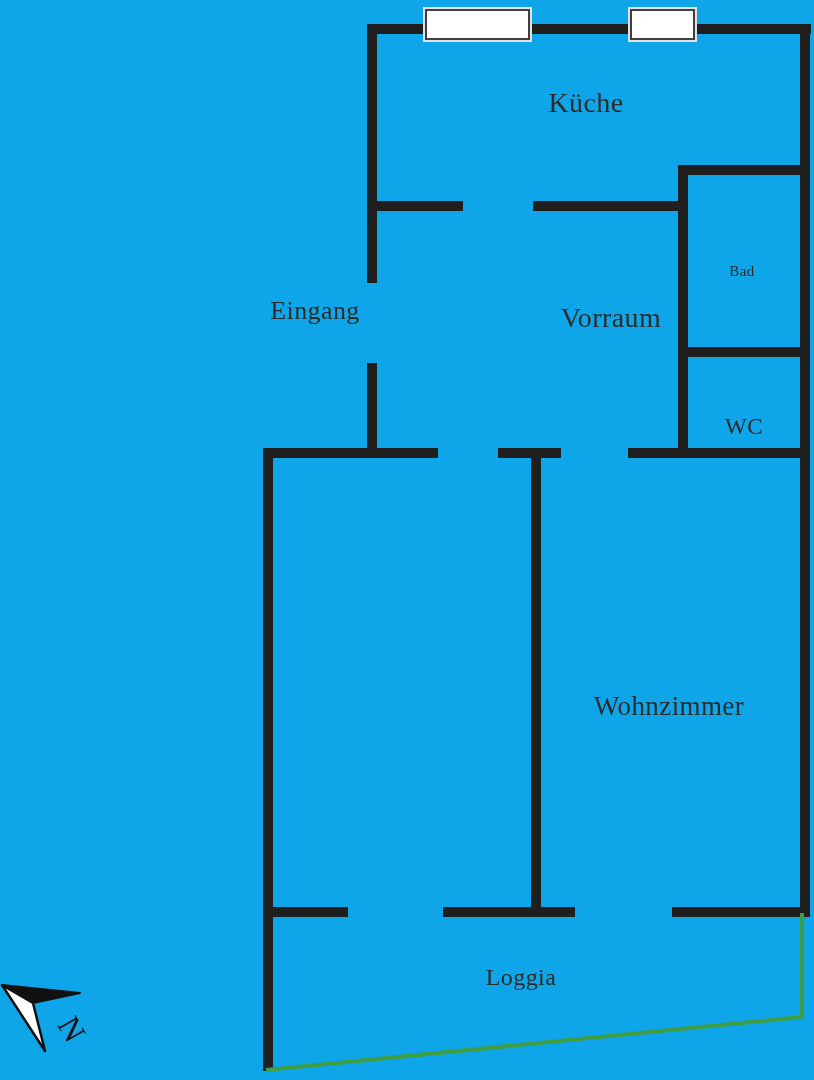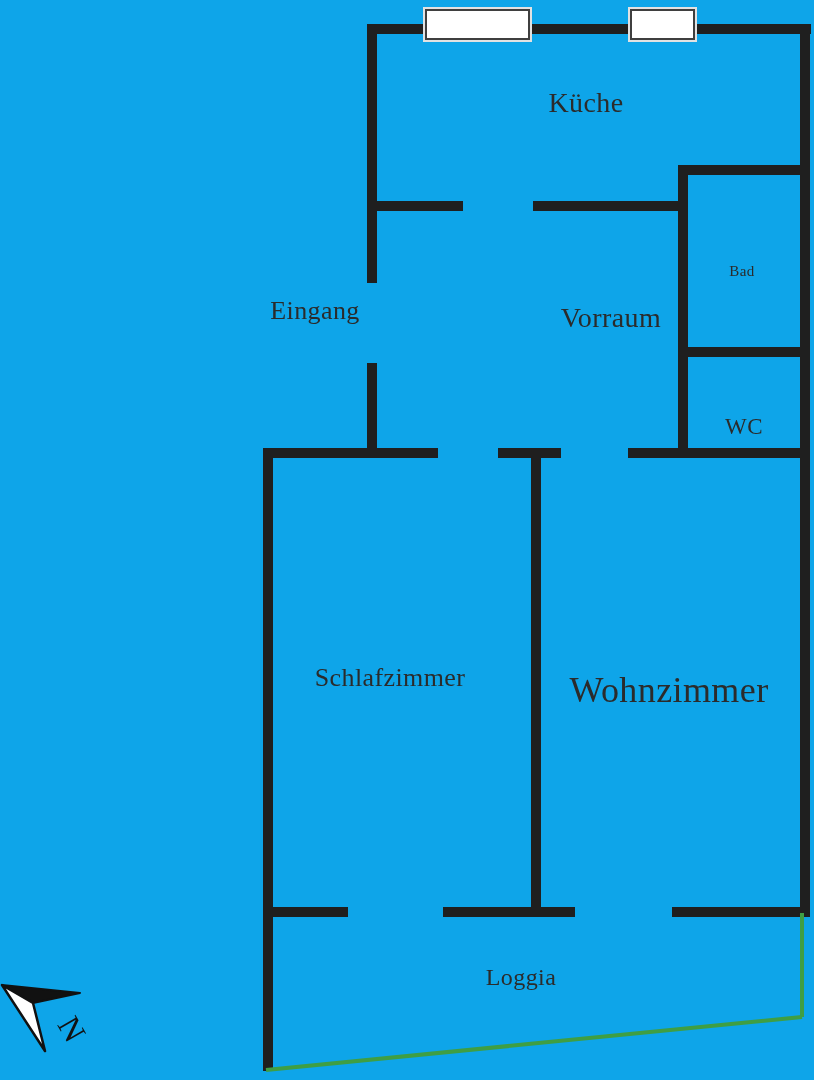--- a/index.html
+++ b/index.html
@@ -24,21 +24,21 @@
     color:#2b2b2b;
     letter-spacing:0.4px;
     white-space:nowrap;
   }
   #label-kueche       {left:586px;top:103px;font-size:28px;}
   #label-eingang      {left:299px;top:311px;font-size:26px;margin-left:16px;}
   #label-vorraum      {left:587px;top:318px;font-size:28px;margin-left:24px;}
   #label-bad          {left:742px;top:271px;font-size:15px;}
   #label-wc           {left:744px;top:392px;font-size:23px;margin-top:35px;}
   #label-schlafzimmer {left:390px;top:678px;font-size:26px;}
-  #label-wohnzimmer   {left:669px;top:690px;font-size:36px;}
+  #label-wohnzimmer   {left:669px;top:706px;font-size:27px;}
   #label-loggia       {left:521px;top:977px;font-size:24px;font-family:Liberation Serif, serif;}
   #loggia-svg{position:absolute;left:0;top:0;width:814px;height:1080px;}
   #compass-svg{position:absolute;left:0;top:975px;width:110px;height:90px;}
 </style>
 </head>
 <body>
 
 <div id="stage">
 
   <div class="wall" style="left:367px;top:24px;width:444px;height:10px;"></div>
@@ -66,21 +66,20 @@
   <svg id="loggia-svg" viewBox="0 0 814 1080">
     <line x1="802" y1="913" x2="802" y2="1017" stroke-width="4" stroke="#3f9e44"></line>
     <line x1="802" y1="1017" x2="266" y2="1070" stroke-width="4" stroke="#3f9e44"></line>
   </svg>
 
   <div class="room-label" id="label-kueche">Küche</div>
   <div class="room-label" id="label-eingang">Eingang</div>
   <div class="room-label" id="label-vorraum">Vorraum</div>
   <div class="room-label" id="label-bad">Bad</div>
   <div class="room-label" id="label-wc">WC</div>
-  <div class="room-label" id="label-schlafzimmer">Schlafzimmer</div>
   <div class="room-label" id="label-wohnzimmer">Wohnzimmer</div>
   <div class="room-label" id="label-loggia">Loggia</div>
 
   <svg id="compass-svg" viewBox="0 0 110 90">
     <polygon points="2,10 80,18 33,28" fill="#111111" stroke="#111111" stroke-width="2" stroke-linejoin="round"></polygon>
     <polygon points="2,10 33,28 45,76" fill="#ffffff" stroke="#111111" stroke-width="2.5" stroke-linejoin="round"></polygon>
     <text x="72" y="54" transform="rotate(60 72 54)" font-size="32" font-family="Liberation Serif, DejaVu Serif, serif" fill="#111111" text-anchor="middle" dominant-baseline="central">N</text>
   </svg>
 
 </div>

